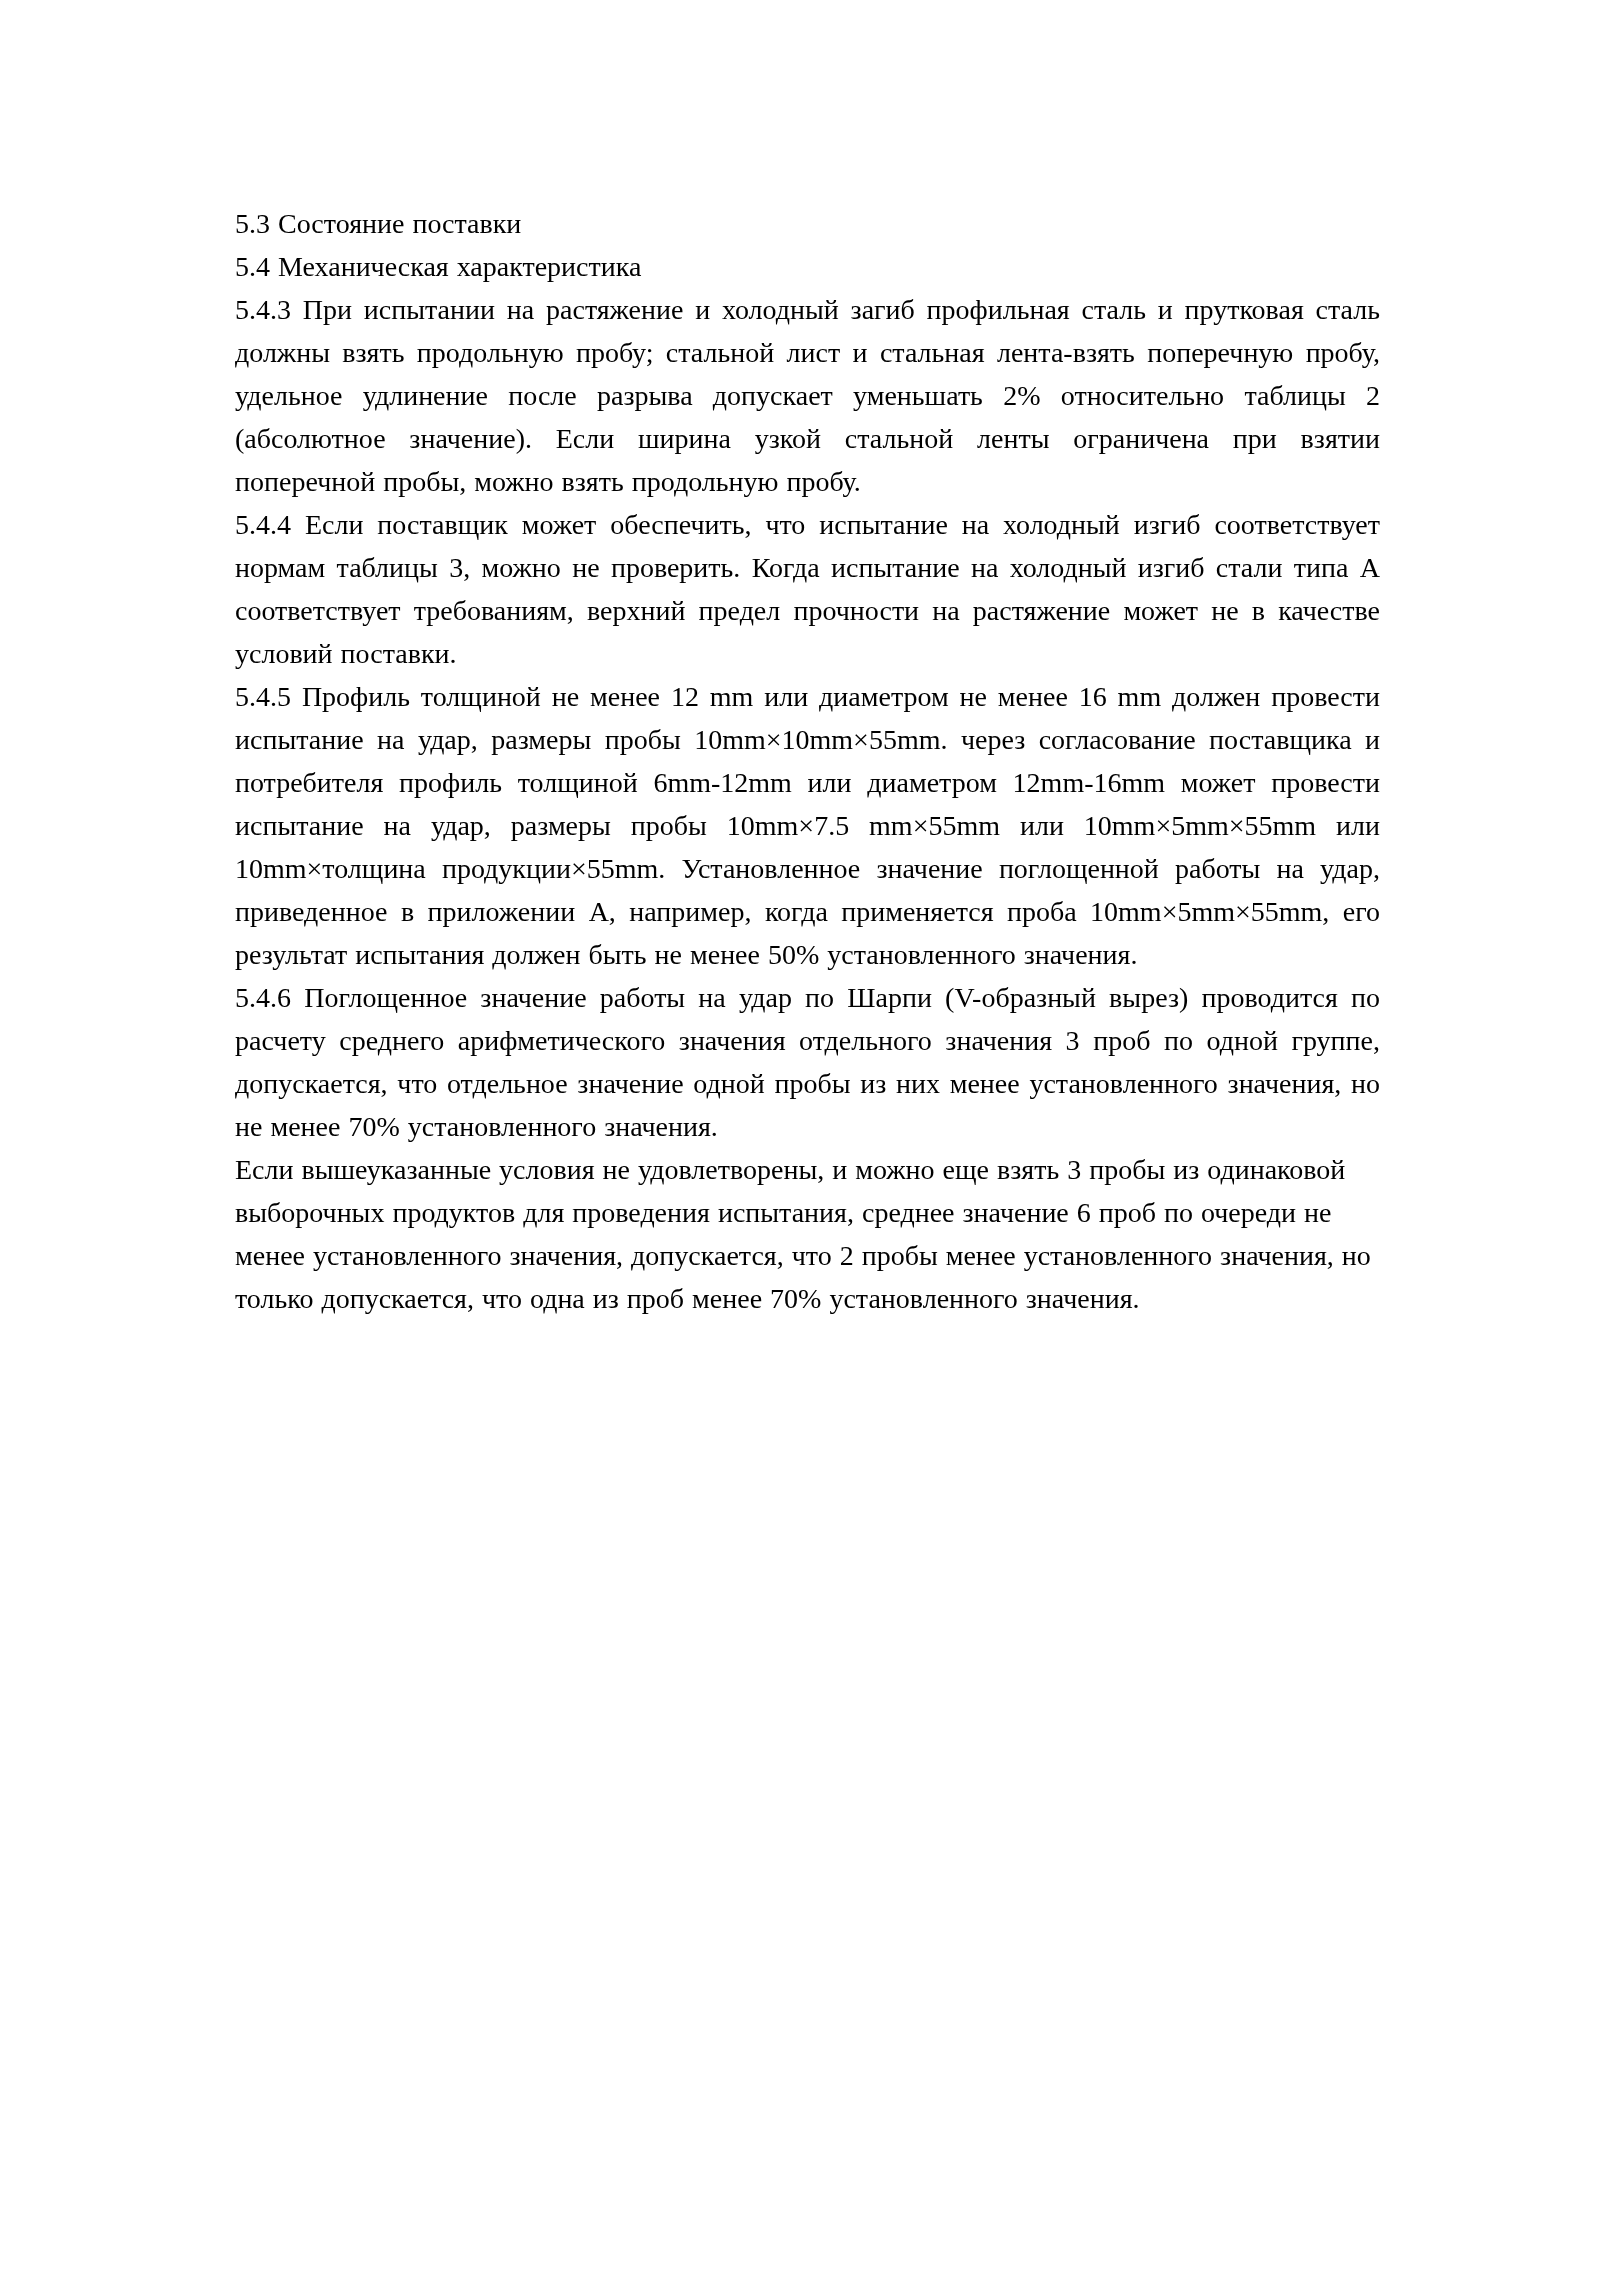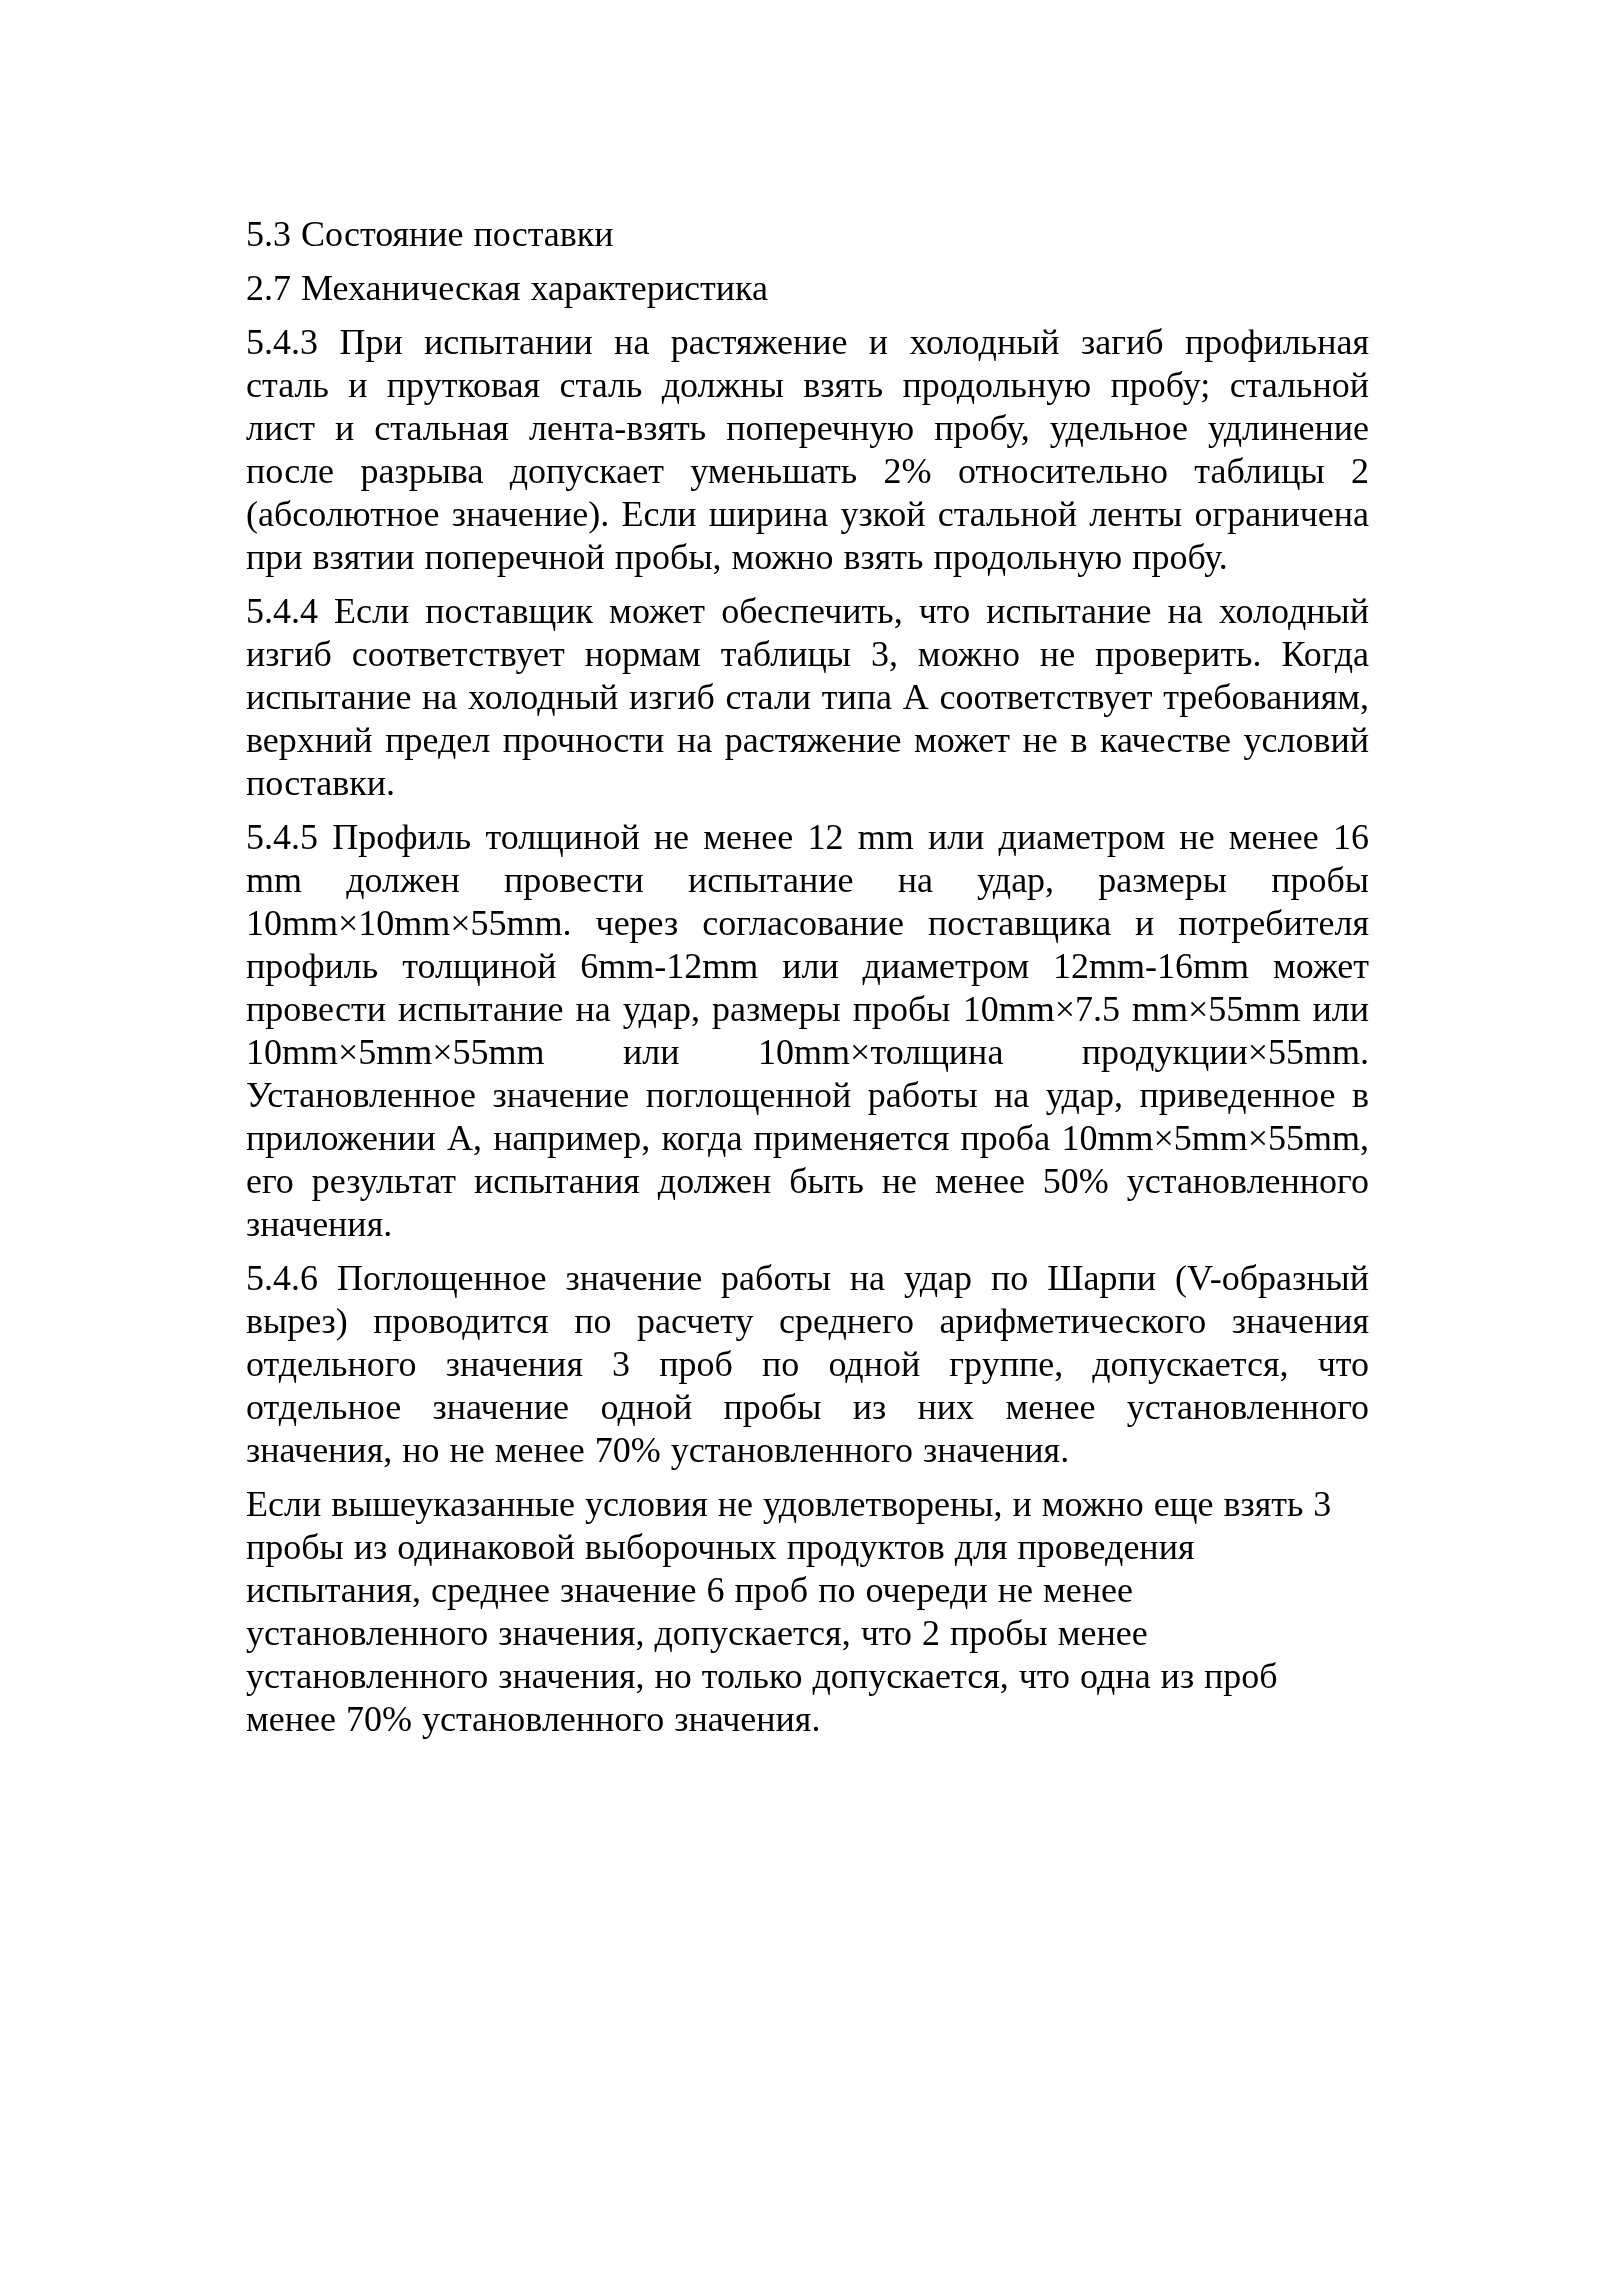--- a/index.html
+++ b/index.html
@@ -14,40 +14,40 @@
     background: #ffffff;
     overflow: hidden;
   }
   .text-block {
     position: absolute;
     left: 235px;
     top: 202px;
     width: 1145px;
   }
   .doc-par {
-    margin: 11px;
+    margin: 0;
     padding: 0;
     font-family: "Liberation Serif", "DejaVu Serif", serif;
-    font-size: 36px;
+    font-size: 28px;
     line-height: 43px;
     color: #000000;
     text-align: justify;
     word-spacing: 1px;
   }
   .doc-par.align-left {
     text-align: left;
   }
 </style>
 </head>
 <body>
 
 <div class="page">
   <div class="text-block">
     <p class="doc-par align-left">5.3 Состояние поставки</p>
-    <p class="doc-par align-left">2.7 Механическая характеристика</p>
+    <p class="doc-par align-left">5.4 Механическая характеристика</p>
     <p class="doc-par">5.4.3 При испытании на растяжение и холодный загиб профильная сталь и прутковая сталь должны взять продольную пробу; стальной лист и стальная лента-взять поперечную пробу, удельное удлинение после разрыва допускает уменьшать 2% относительно таблицы 2 (абсолютное значение). Если ширина узкой стальной ленты ограничена при взятии поперечной пробы, можно взять продольную пробу.</p>
     <p class="doc-par">5.4.4 Если поставщик может обеспечить, что испытание на холодный изгиб соответствует нормам таблицы 3, можно не проверить. Когда испытание на холодный изгиб стали типа А соответствует требованиям, верхний предел прочности на растяжение может не в качестве условий поставки.</p>
     <p class="doc-par">5.4.5 Профиль толщиной не менее 12 mm или диаметром не менее 16 mm должен провести испытание на удар, размеры пробы 10mm×10mm×55mm. через согласование поставщика и потребителя профиль толщиной 6mm-12mm или диаметром 12mm-16mm может провести испытание на удар, размеры пробы 10mm×7.5 mm×55mm или 10mm×5mm×55mm или 10mm×толщина продукции×55mm. Установленное значение поглощенной работы на удар, приведенное в приложении А, например, когда применяется проба 10mm×5mm×55mm, его результат испытания должен быть не менее 50% установленного значения.</p>
     <p class="doc-par">5.4.6 Поглощенное значение работы на удар по Шарпи (V-образный вырез) проводится по расчету среднего арифметического значения отдельного значения 3 проб по одной группе, допускается, что отдельное значение одной пробы из них менее установленного значения, но не менее 70% установленного значения.</p>
     <p class="doc-par align-left">Если вышеуказанные условия не удовлетворены, и можно еще взять 3 пробы из одинаковой выборочных продуктов для проведения испытания, среднее значение 6 проб по очереди не менее установленного значения, допускается, что 2 пробы менее установленного значения, но только допускается, что одна из проб менее 70% установленного значения.</p>
   </div>
 </div>
 
 
 </body></html>

